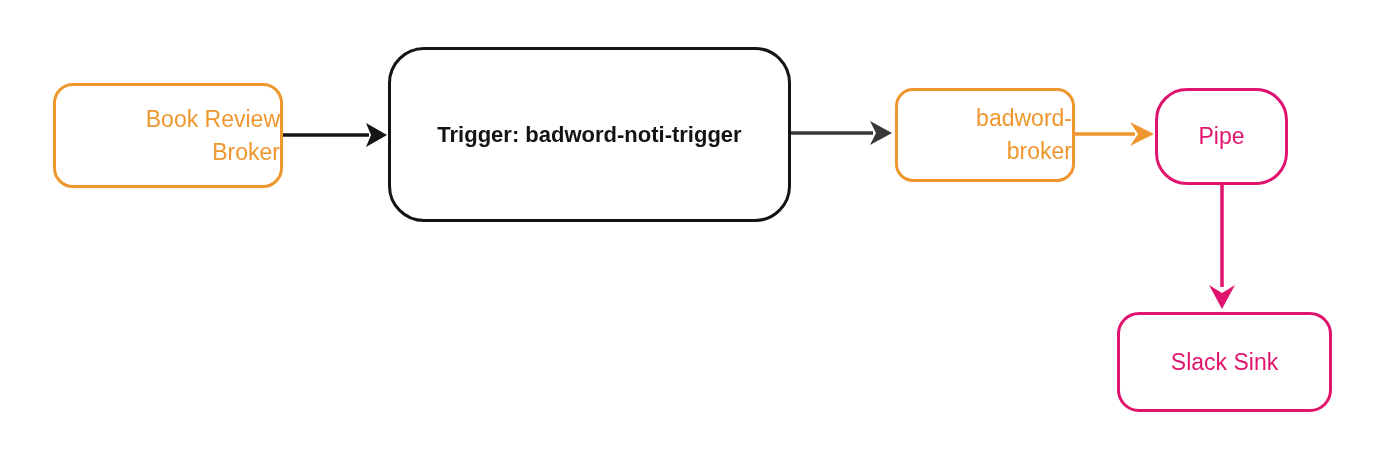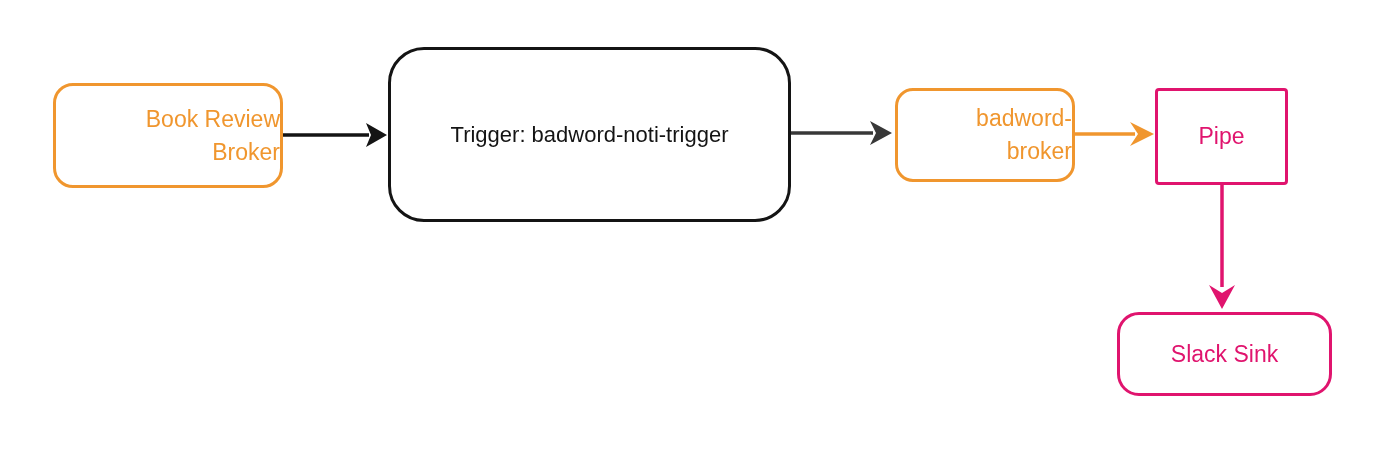--- a/index.html
+++ b/index.html
@@ -35,21 +35,21 @@
     color: var(--color-black, #141414);
   }
   .node.pink {
     border: 3px solid var(--color-pink, #E0146E);
     color: var(--color-pink, #E0146E);
   }
   .node .line {
     display: block;
   }
   .bold {
-    font-weight: 400;
+    font-weight: 700;
   }
   .edge {
     position: absolute;
   }
   .edge.black { color: var(--color-black, #141414); }
   .edge.gray  { color: var(--color-gray, #383838); }
   .edge.orange{ color: var(--color-orange, #F0962E); }
   .edge.pink  { color: var(--color-pink, #E0146E); }
   .edge svg { display: block; overflow: visible; }
   .edge line { stroke: currentColor; }
@@ -88,28 +88,28 @@
     <span class="line">broker</span>
   </div>
 
   <div class="edge orange" style="left:1075px; top:116px;">
     <svg width="80" height="36" viewBox="0 0 80 36">
       <line x1="0" y1="18" x2="60" y2="18" stroke-width="3.5"></line>
       <polygon points="55,6 79,18 55,30 63,18"></polygon>
     </svg>
   </div>
 
-  <div class="node pink" style="left:1155px; top:88px; width:133px; height:97px; border-radius:4px; font-size:23px; line-height:33px;">
+  <div class="node pink" style="left:1155px; top:88px; width:133px; height:97px; border-radius:32px; font-size:23px; line-height:33px;">
     <span class="line">Pipe</span>
   </div>
 
   <div class="edge pink" style="left:1204px; top:185px;">
     <svg width="36" height="126" viewBox="0 0 36 126">
       <line x1="18" y1="0" x2="18" y2="102" stroke-width="3.5"></line>
       <polygon points="5,100 18,108 31,100 18,124"></polygon>
     </svg>
   </div>
 
-  <div class="node pink" style="left:1117px; top:312px; width:215px; height:84px; border-radius:22px; font-size:23px; line-height:33px;">
+  <div class="node pink" style="left:1117px; top:312px; width:215px; height:100px; border-radius:22px; font-size:23px; line-height:33px;">
     <span class="line">Slack Sink</span>
   </div>
 
 </div>
 
 </body></html>

